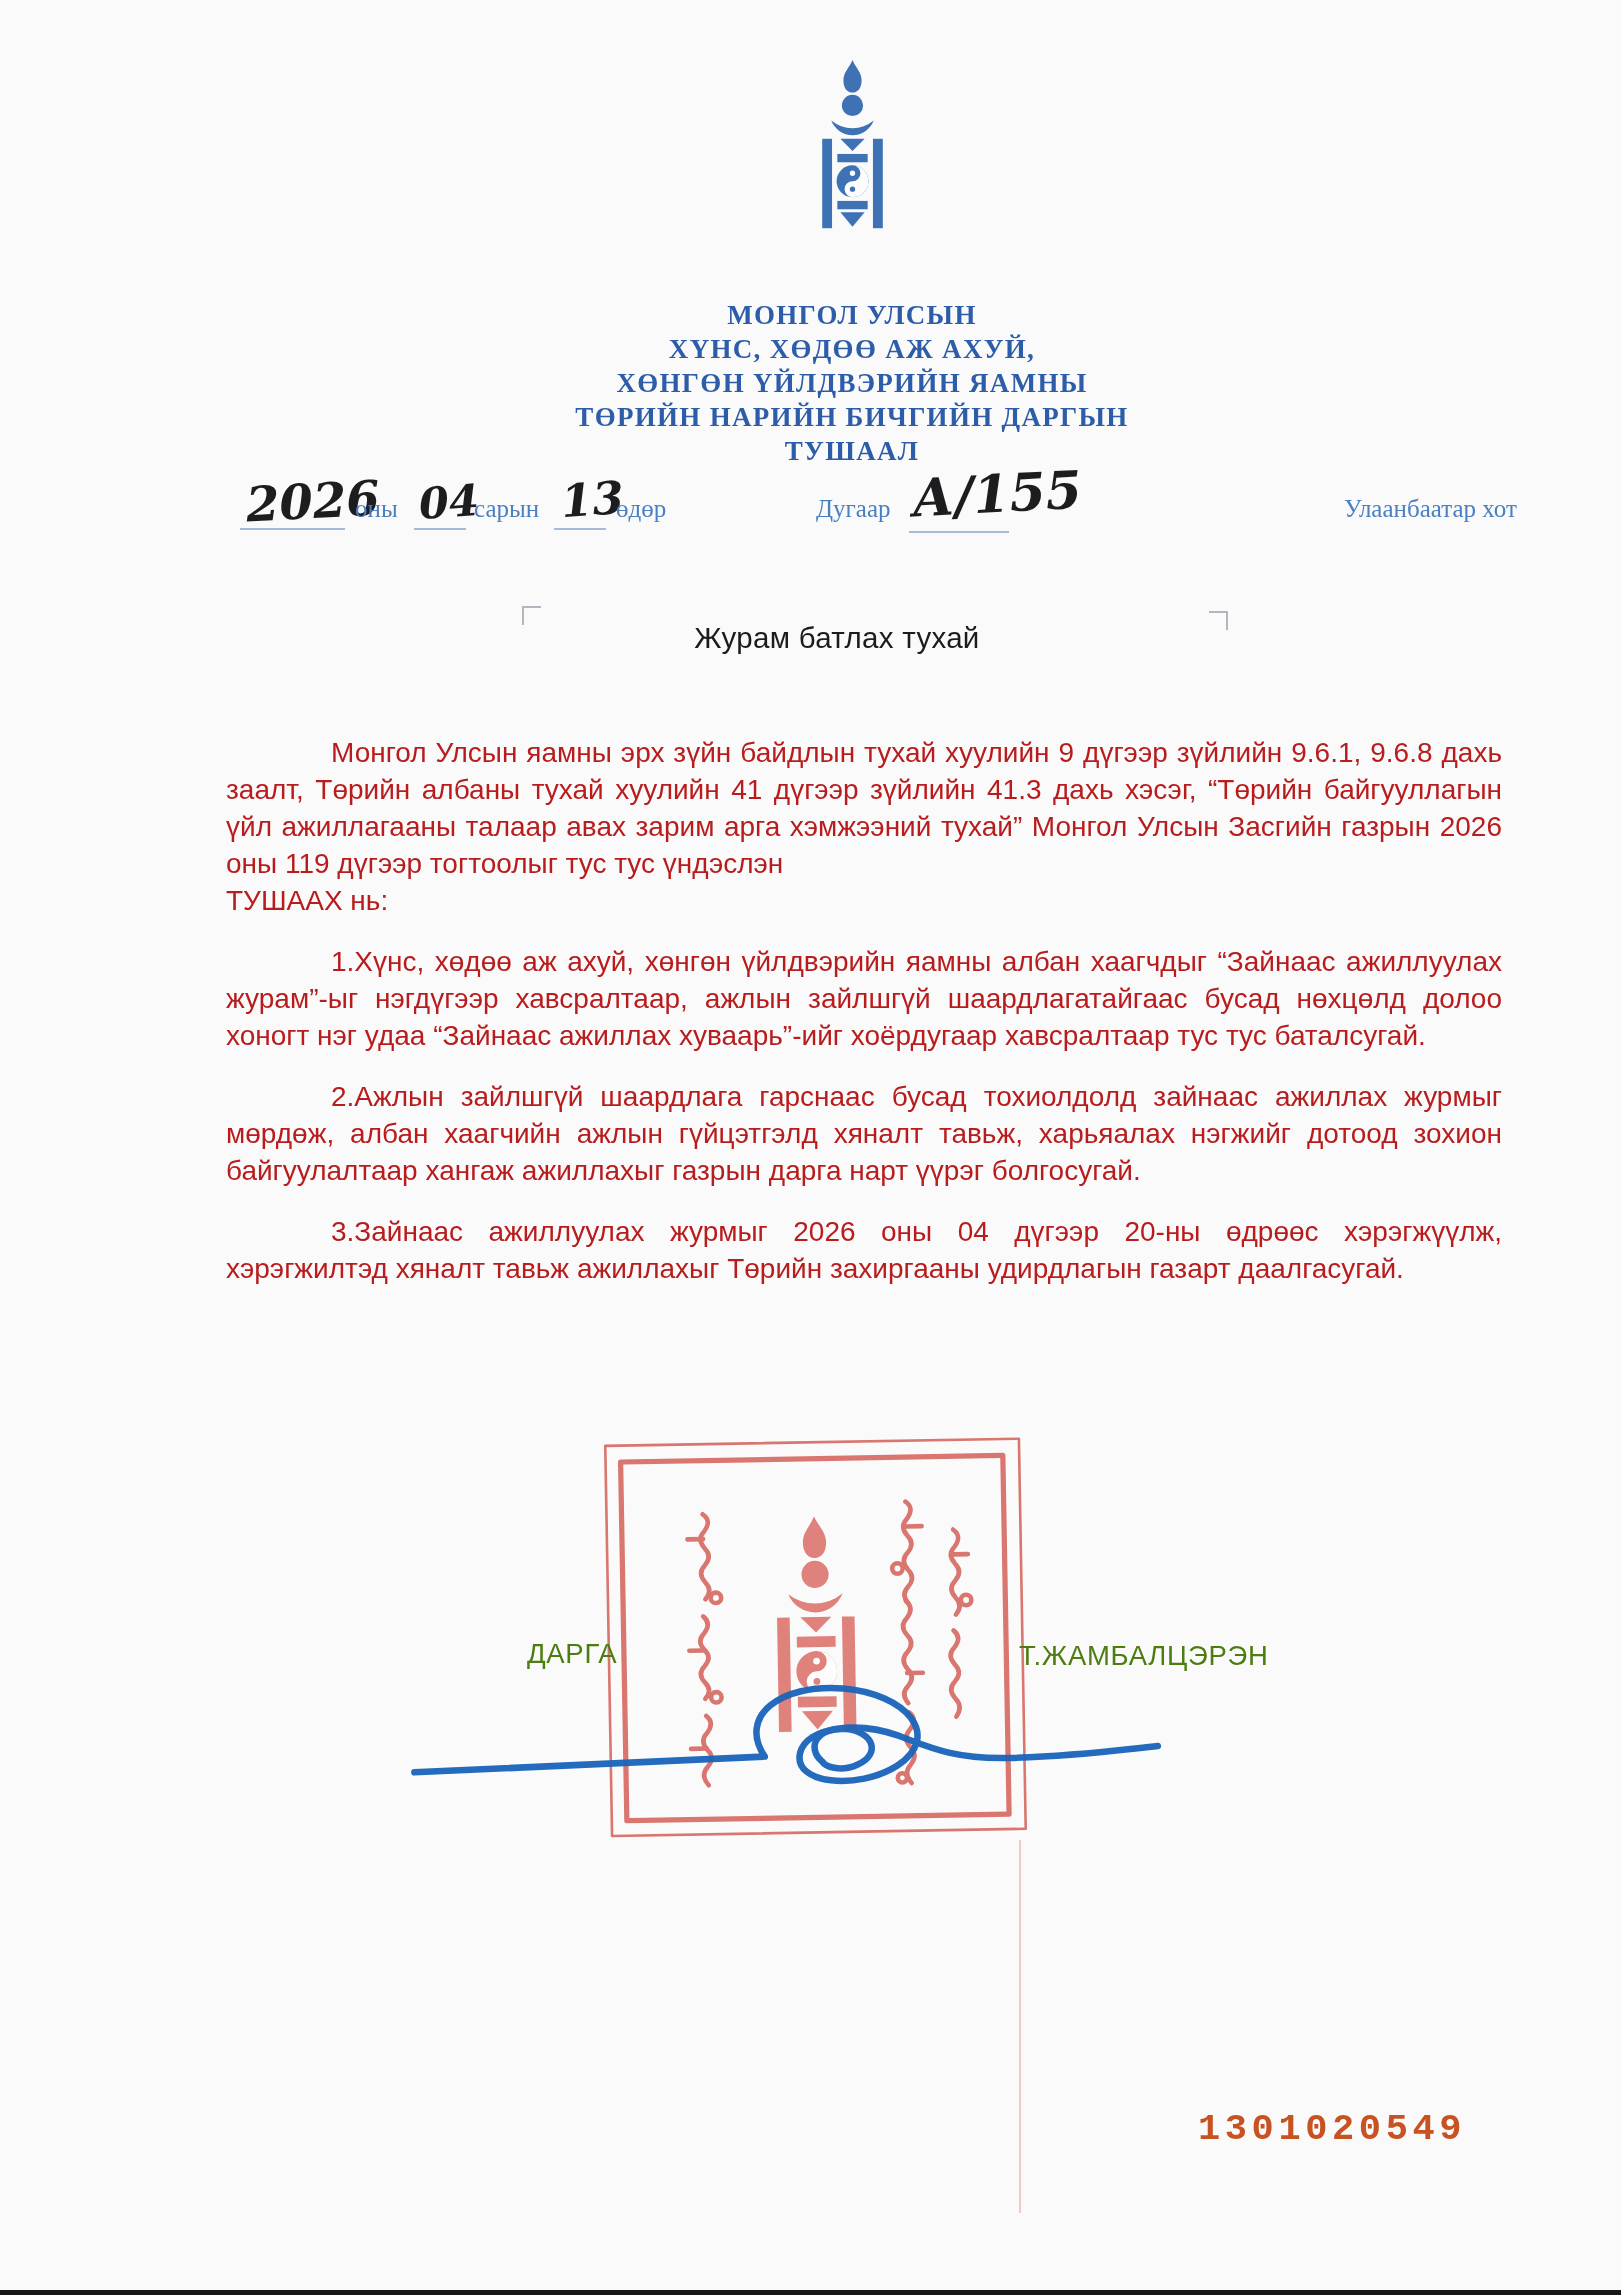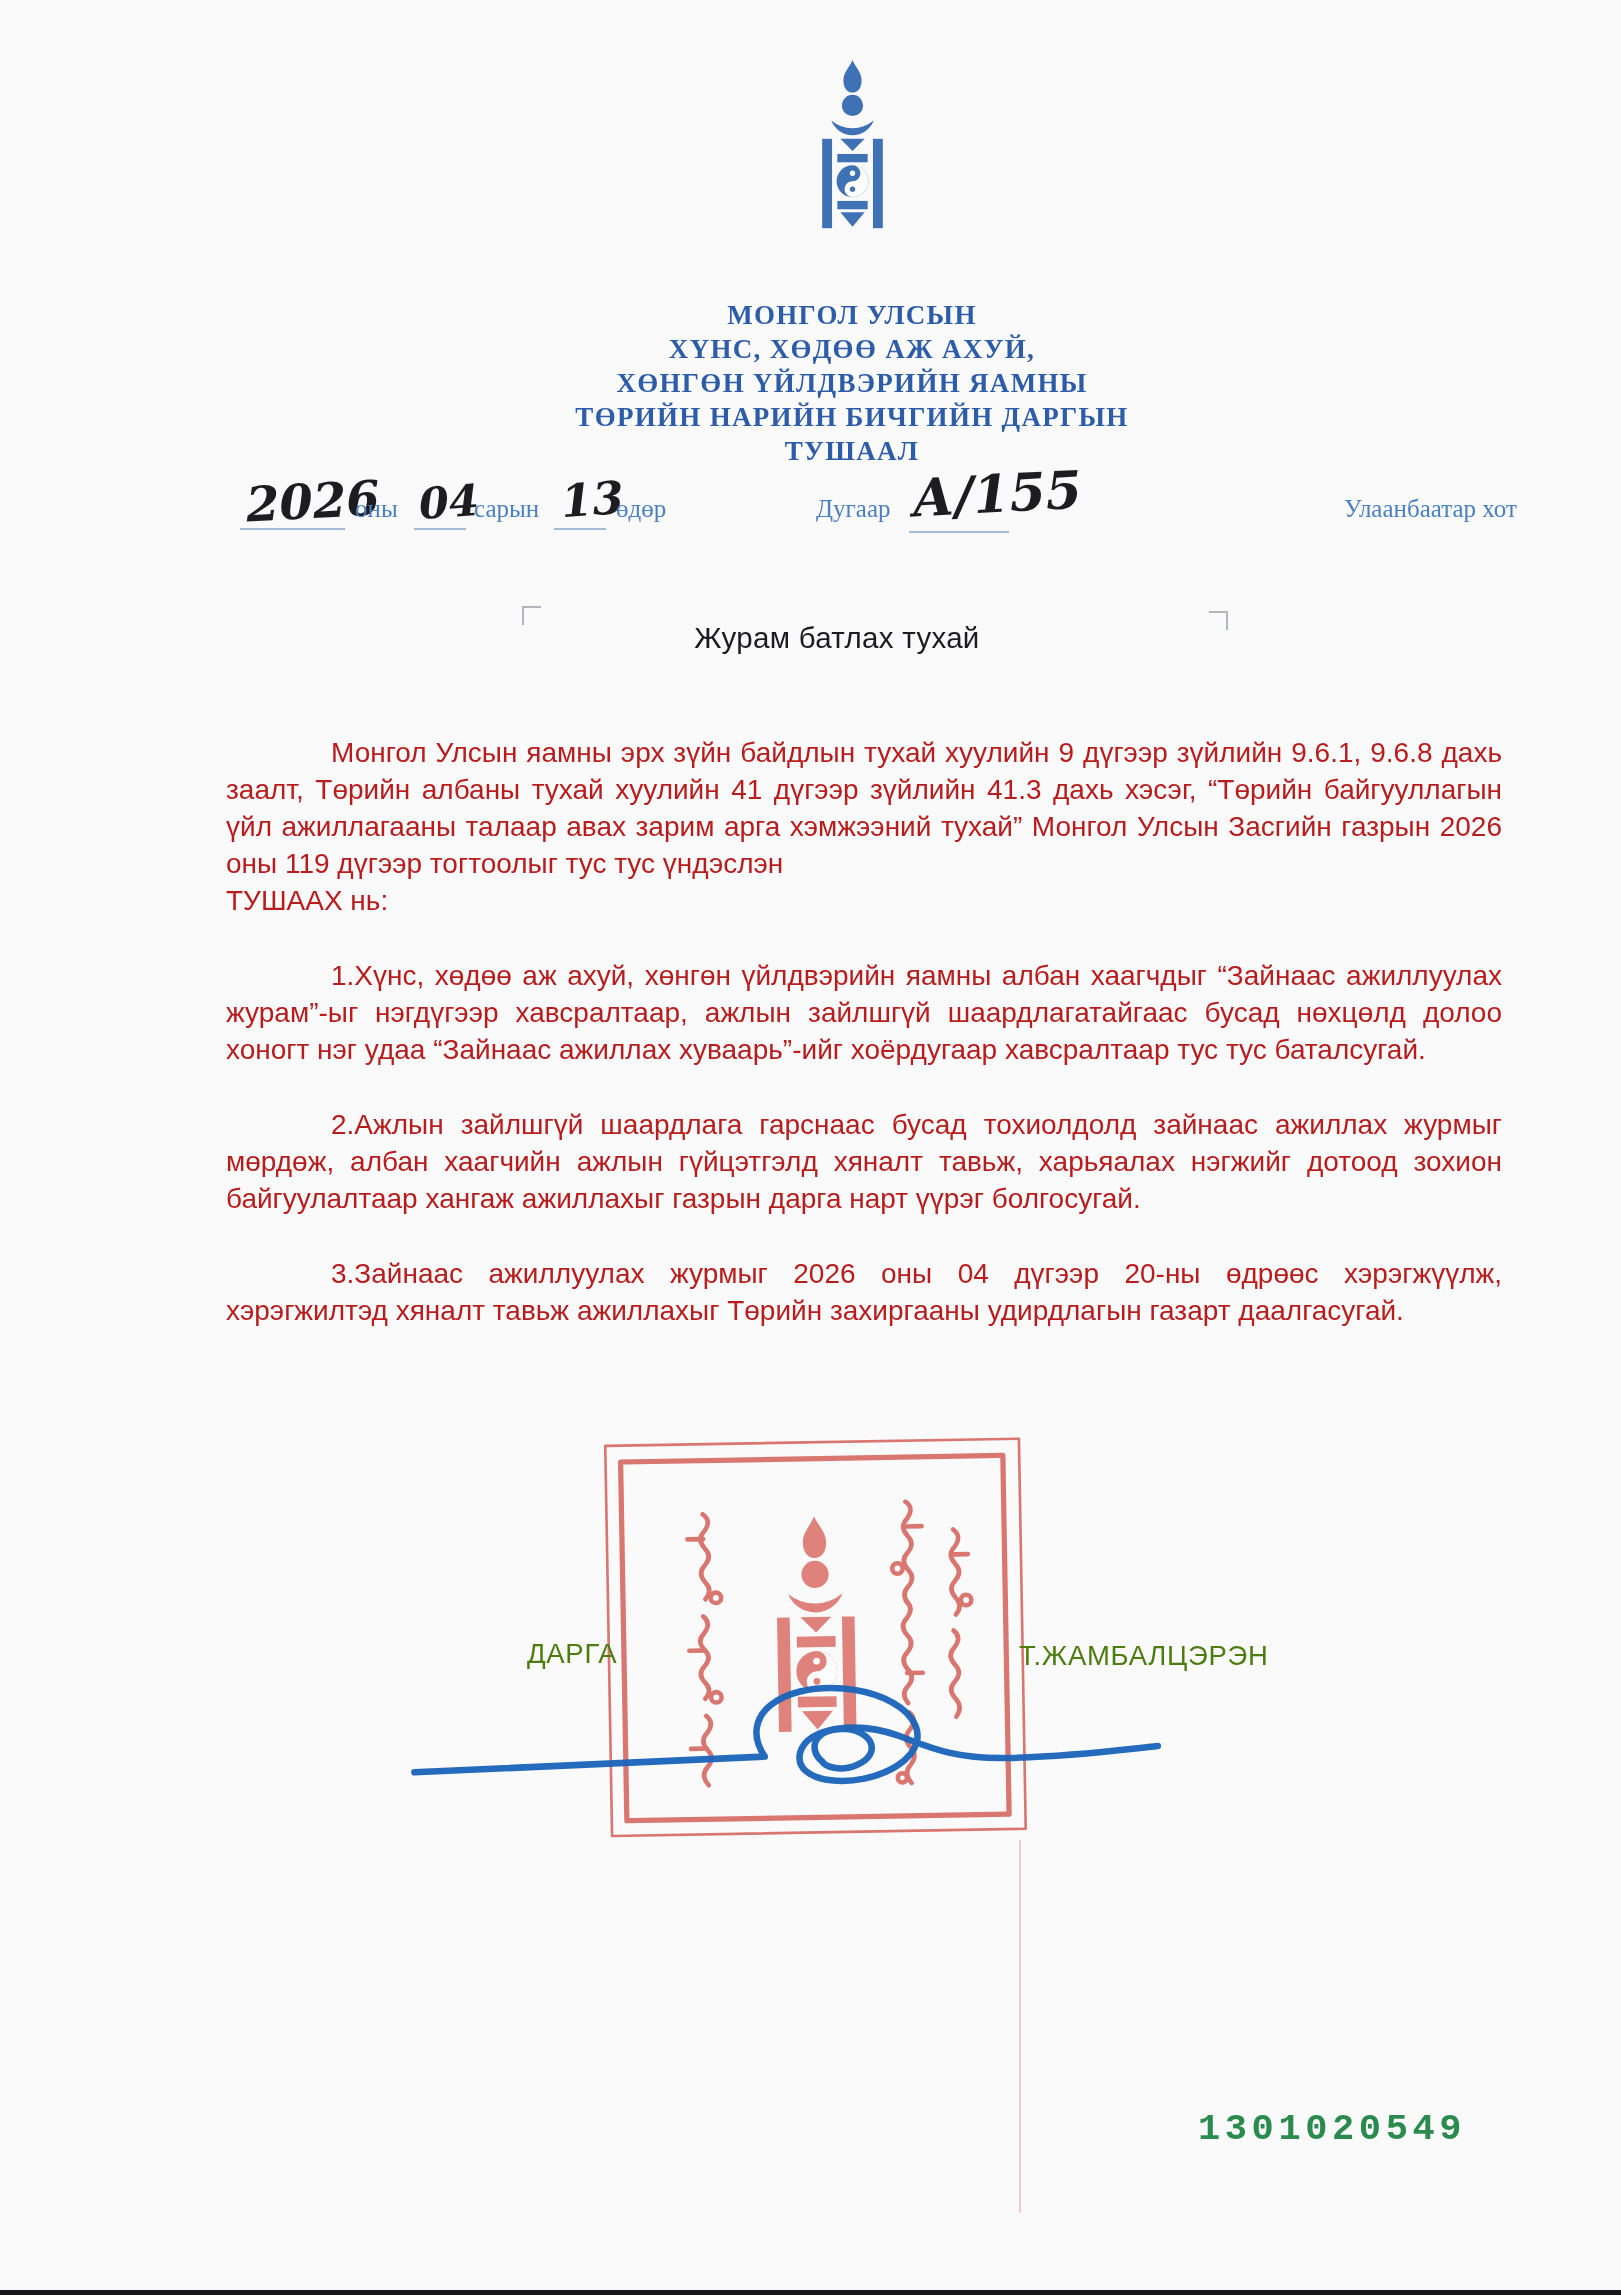--- a/index.html
+++ b/index.html
@@ -36,33 +36,33 @@
   .doc-title{
     left:218px;top:621px;width:1238px;text-align:center;
     font-size:29.5px;color:#1c1c1f;letter-spacing:0.3px;
   }
   .body-col{left:226px;top:734px;width:1276px;}
   .para{
     font-size:28px;line-height:37px;text-align:justify;color:#b91c1c;
     margin:0 0 0 0;
   }
   .para.indent{text-indent:105px;}
-  .para.gap{margin-top:38px;}
+  .para.gap{margin-top:24px;}
 
   
   .signer{font-size:27.5px;color:#4d7c0f;letter-spacing:0.7px;white-space:nowrap;}
   .stamp-wrap{left:605px;top:1439px;width:421px;height:398px;transform:rotate(-1deg);opacity:.9;}
   .sig-wrap{left:398px;top:1636px;width:786px;height:177px;opacity:.95;}
   .stamp-bleed{left:1019px;top:1840px;width:2px;height:373px;background:rgba(207,79,70,.28);}
 
   
   .reg-num{
     left:1198px;top:2108px;
     font-family:"Liberation Mono","DejaVu Sans Mono",monospace;
-    font-weight:bold;font-size:37px;letter-spacing:4.6px;color:#15803d;opacity:.9;
+    font-weight:bold;font-size:37px;letter-spacing:4.6px;color:#c2410c;opacity:.9;
     white-space:nowrap;
   }
   .bottom-edge{left:0;bottom:0;width:1621px;height:5.2px;background:#17171a;}
 </style>
 </head>
 <body>
 
 <svg width="0" height="0" style="position:absolute" aria-hidden="true">
   <symbol id="soyombo" viewBox="0 0 100 260">
     <path fill="currentColor" d="M50,0 C46,10 38,16 38,27 C38,37 43,43 50,43 C57,43 62,37 62,27 C62,16 54,10 50,0 Z"></path>

